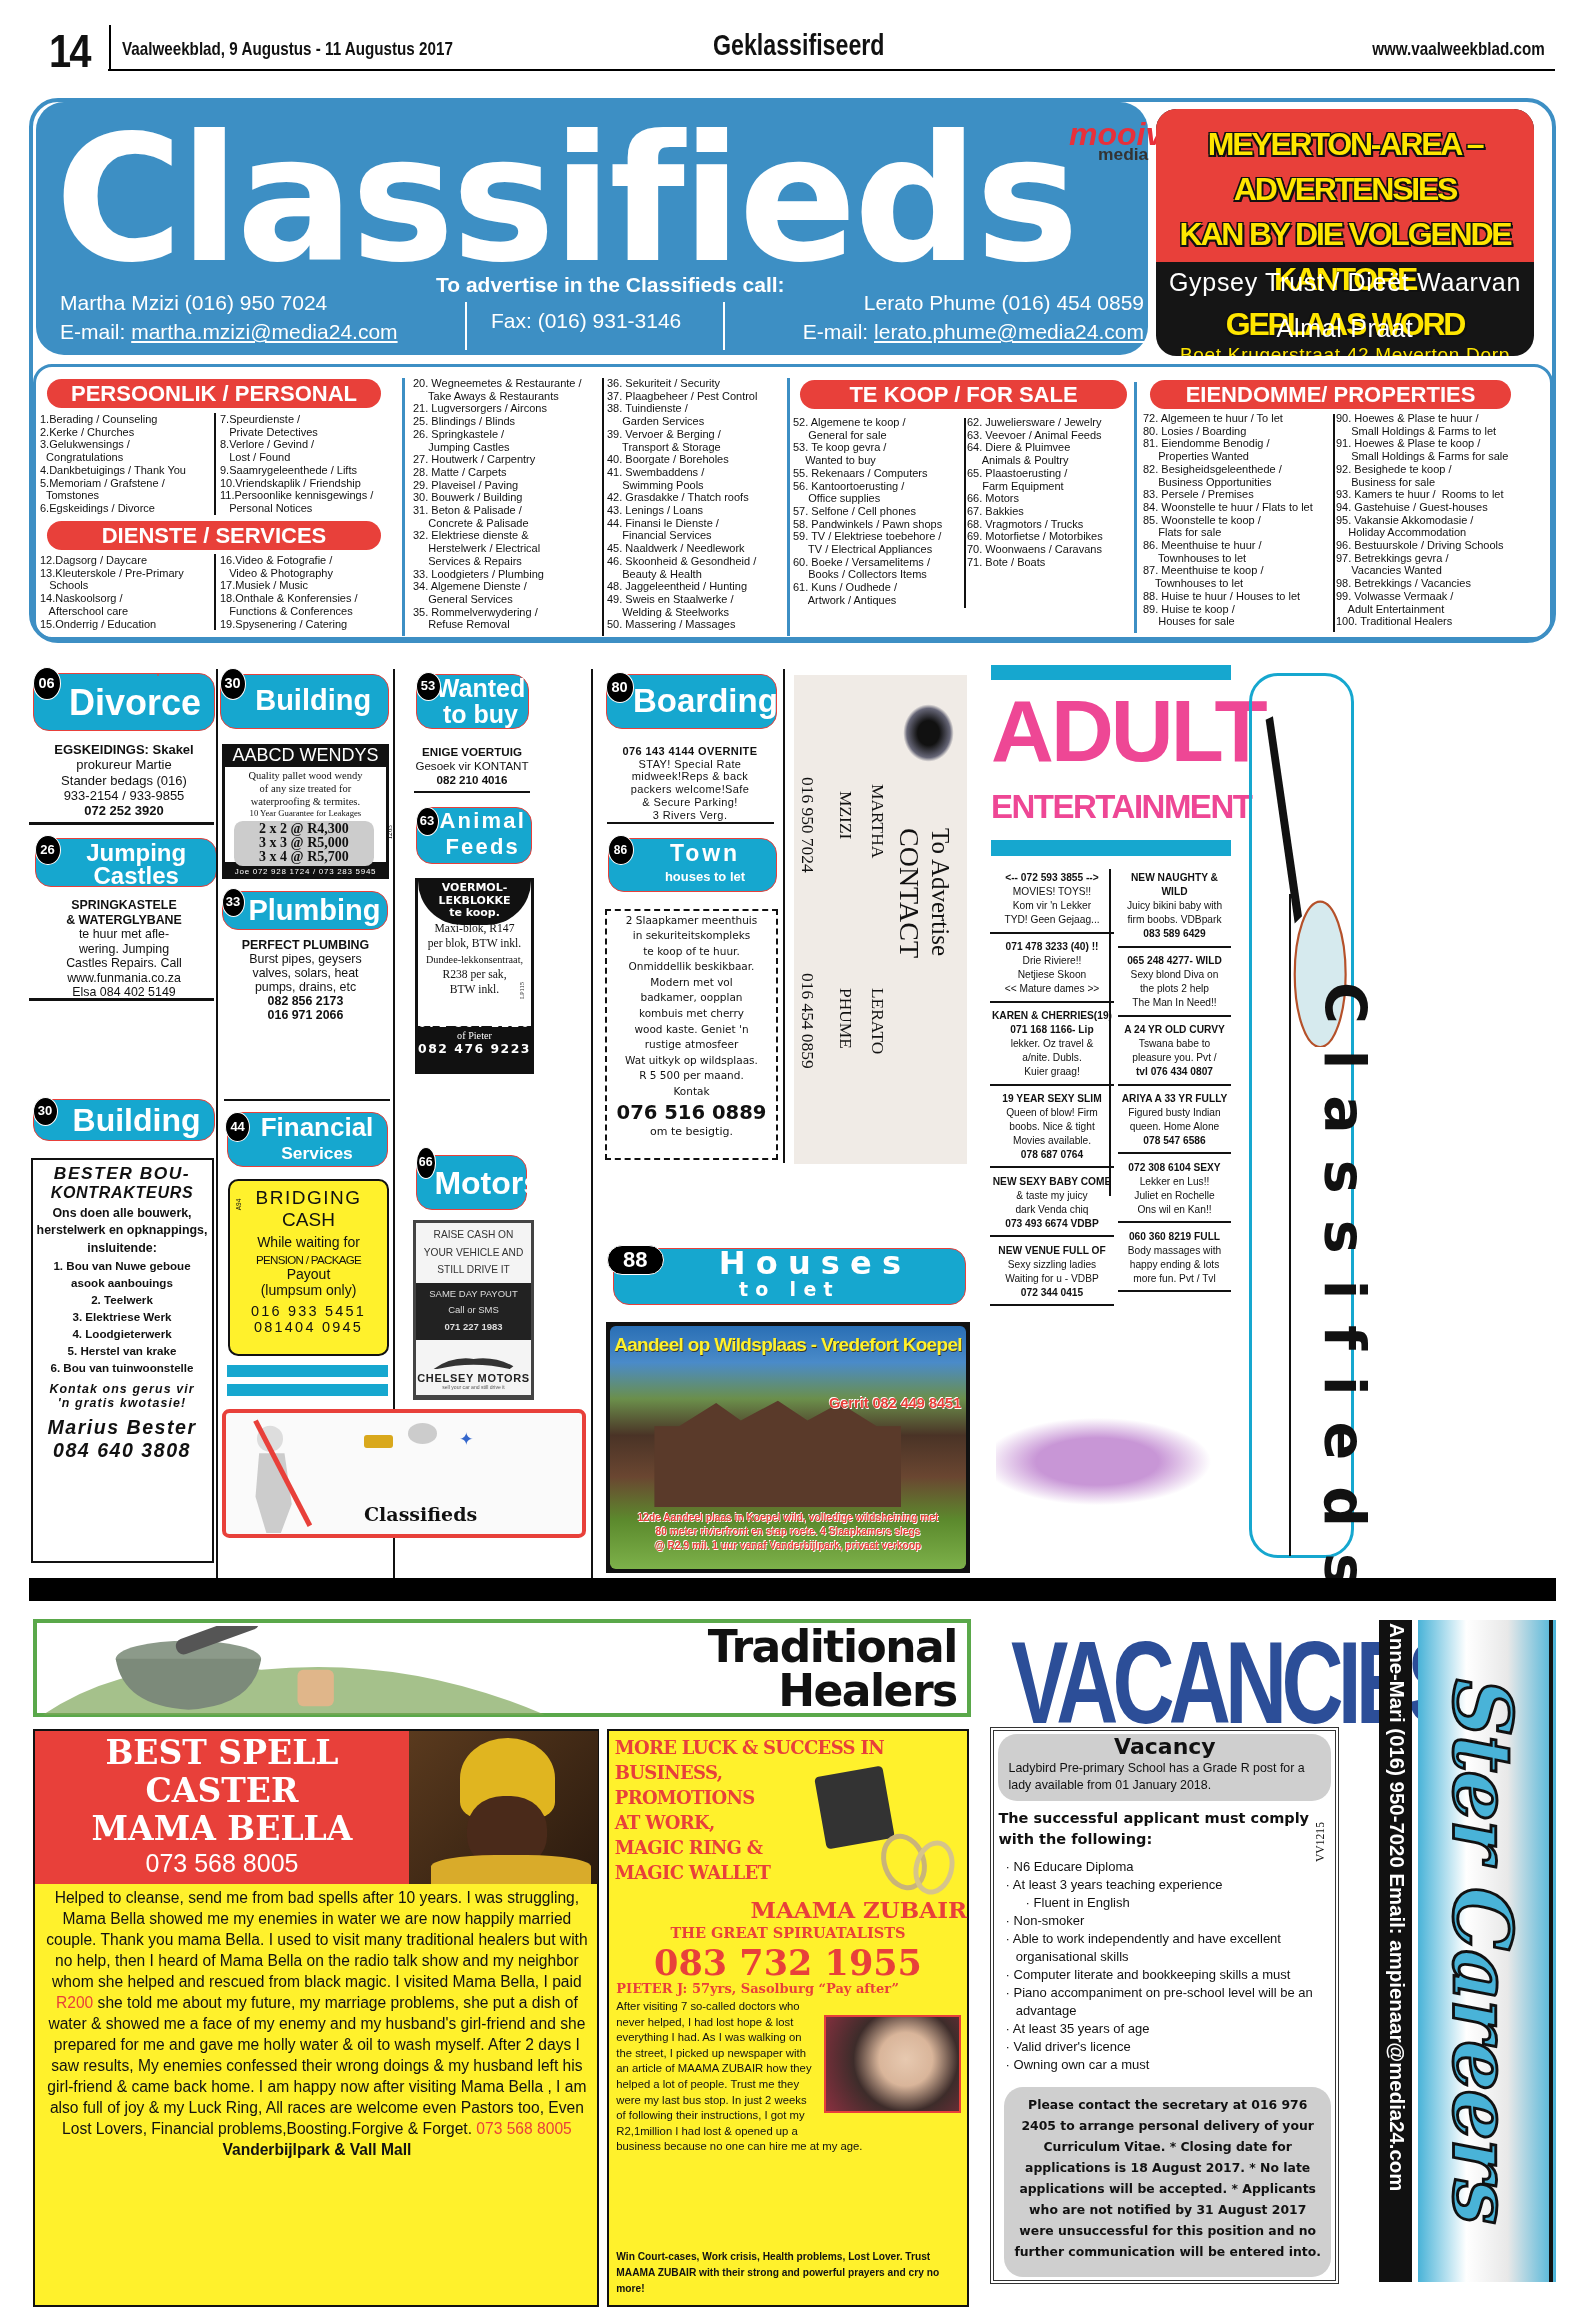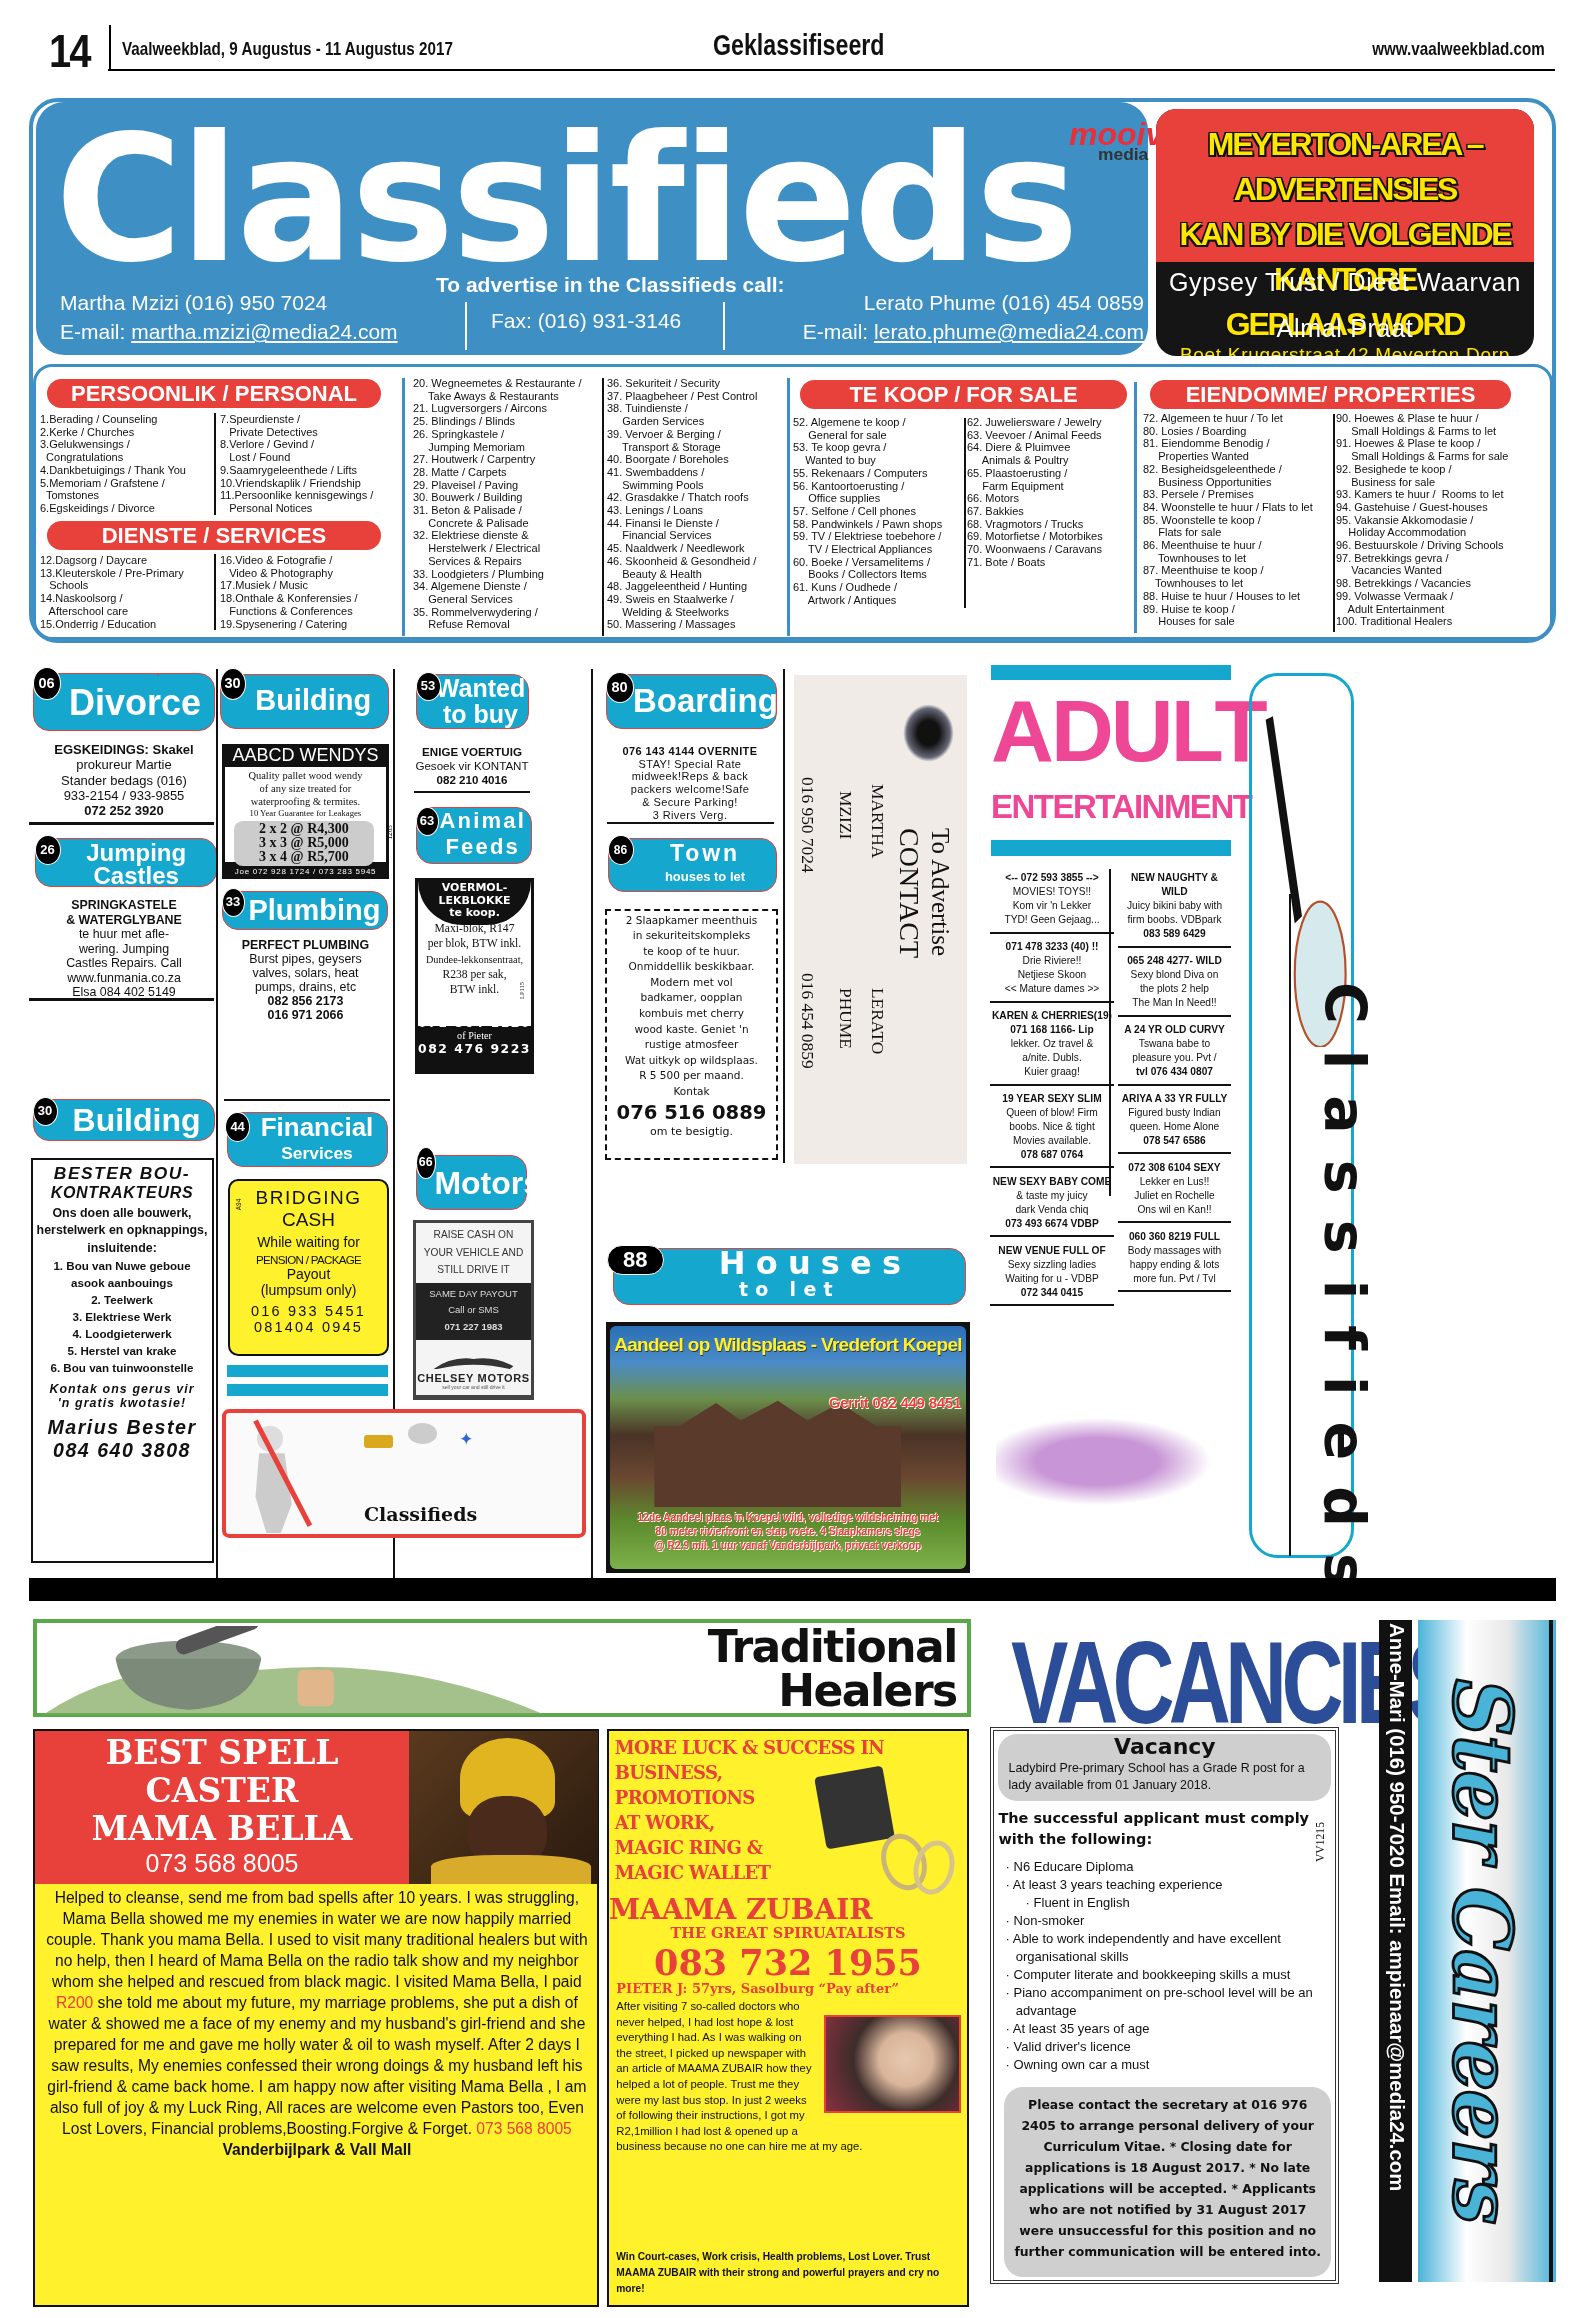--- a/index.html
+++ b/index.html
@@ -133,21 +133,21 @@
     <div>   Functions &amp; Conferences</div>
     <div>19.Spysenering / Catering</div>
   </div>
 <div class="abs vsep-blue" style="left:402px;top:378px;height:258px"></div>
 <div class="abs idx" style="left:413px;top:377px;width:189px">
     <div>20. Wegneemetes &amp; Restaurante /</div>
     <div>     Take Aways &amp; Restaurants</div>
     <div>21. Lugversorgers / Aircons</div>
     <div>25. Blindings / Blinds</div>
     <div>26. Springkastele /</div>
-    <div>     Jumping Memoriam</div>
+    <div>     Jumping Castles</div>
     <div>27. Houtwerk / Carpentry</div>
     <div>28. Matte / Carpets</div>
     <div>29. Plaveisel / Paving</div>
     <div>30. Bouwerk / Building</div>
     <div>31. Beton &amp; Palisade /</div>
     <div>     Concrete &amp; Palisade</div>
     <div>32. Elektriese dienste &amp;</div>
     <div>     Herstelwerk / Electrical</div>
     <div>     Services &amp; Repairs</div>
     <div>33. Loodgieters / Plumbing</div>
@@ -643,21 +643,21 @@
       <div>MORE LUCK &amp; SUCCESS IN</div>
       <div>BUSINESS,</div>
       <div>PROMOTIONS</div>
       <div>AT WORK,</div>
       <div>MAGIC RING &amp;</div>
       <div>MAGIC WALLET</div>
     </div>
   <div style="position:absolute;left:211px;top:40px;width:69px;height:73px;background:#333;border-radius:4.4px;transform:rotate(-10deg)"></div>
   <div style="position:absolute;left:273px;top:102px;width:44px;height:58px;border:5.8px solid #c9b47a;border-radius:50%;transform:rotate(-20deg)"></div>
   <div style="position:absolute;left:305px;top:109px;width:40px;height:55px;border:5.8px solid #d6c48b;border-radius:50%;transform:rotate(15deg)"></div>
-  <div class="zubair-red" style="position:absolute;left:0;top:166px;width:100%;text-align:left;font-size:28px;line-height:26px">MAAMA ZUBAIR</div>
+  <div class="zubair-red" style="position:absolute;left:0;top:166px;width:100%;text-align:right;font-size:23px;line-height:26px">MAAMA ZUBAIR</div>
   <div class="zubair-red" style="position:absolute;left:0;top:193px;width:100%;text-align:center;font-size:14.5px">THE GREAT SPIRUATALISTS</div>
   <div class="zubair-red" style="position:absolute;left:0;top:211px;width:100%;text-align:center;font-size:35px;line-height:41px;font-weight:900">083 732 1955</div>
   <div class="zubair-red" style="position:absolute;left:7.3px;top:250px;font-size:13px">PIETER J: 57yrs, Sasolburg “Pay after”</div>
 
   <div style="position:absolute;right:5.8px;top:284px;width:137px;height:98px;border:2.2px solid #e8403a;background:radial-gradient(circle at 60% 45%,#e7c9b0 0%,#d9b59a 28%,#3d2c2a 55%,#8a3040 100%)"></div>
   <div style="position:absolute;left:7.3px;top:268px;width:342px;font-size:11.3px;line-height:15.6px">
     <div style="float:right;width:142px;height:116px;margin-top:16px"></div>
     <span>After visiting 7 so-called doctors who never helped, I had lost hope &amp; lost everything I had. As I was walking on the street, I picked up newspaper with an article of MAAMA ZUBAIR how they helped a lot of people. Trust me they were my last bus stop. In just 2 weeks of following their instructions, I got my R2,1million I had lost &amp; opened up a business because no one can hire me at my age.</span>
   </div>
   <div style="position:absolute;left:7.3px;top:518px;width:345px;font-size:10.2px;font-weight:bold;line-height:16px">Win Court-cases, Work crisis, Health problems, Lost Lover. Trust MAAMA ZUBAIR with their strong and powerful prayers and cry no more!</div>

